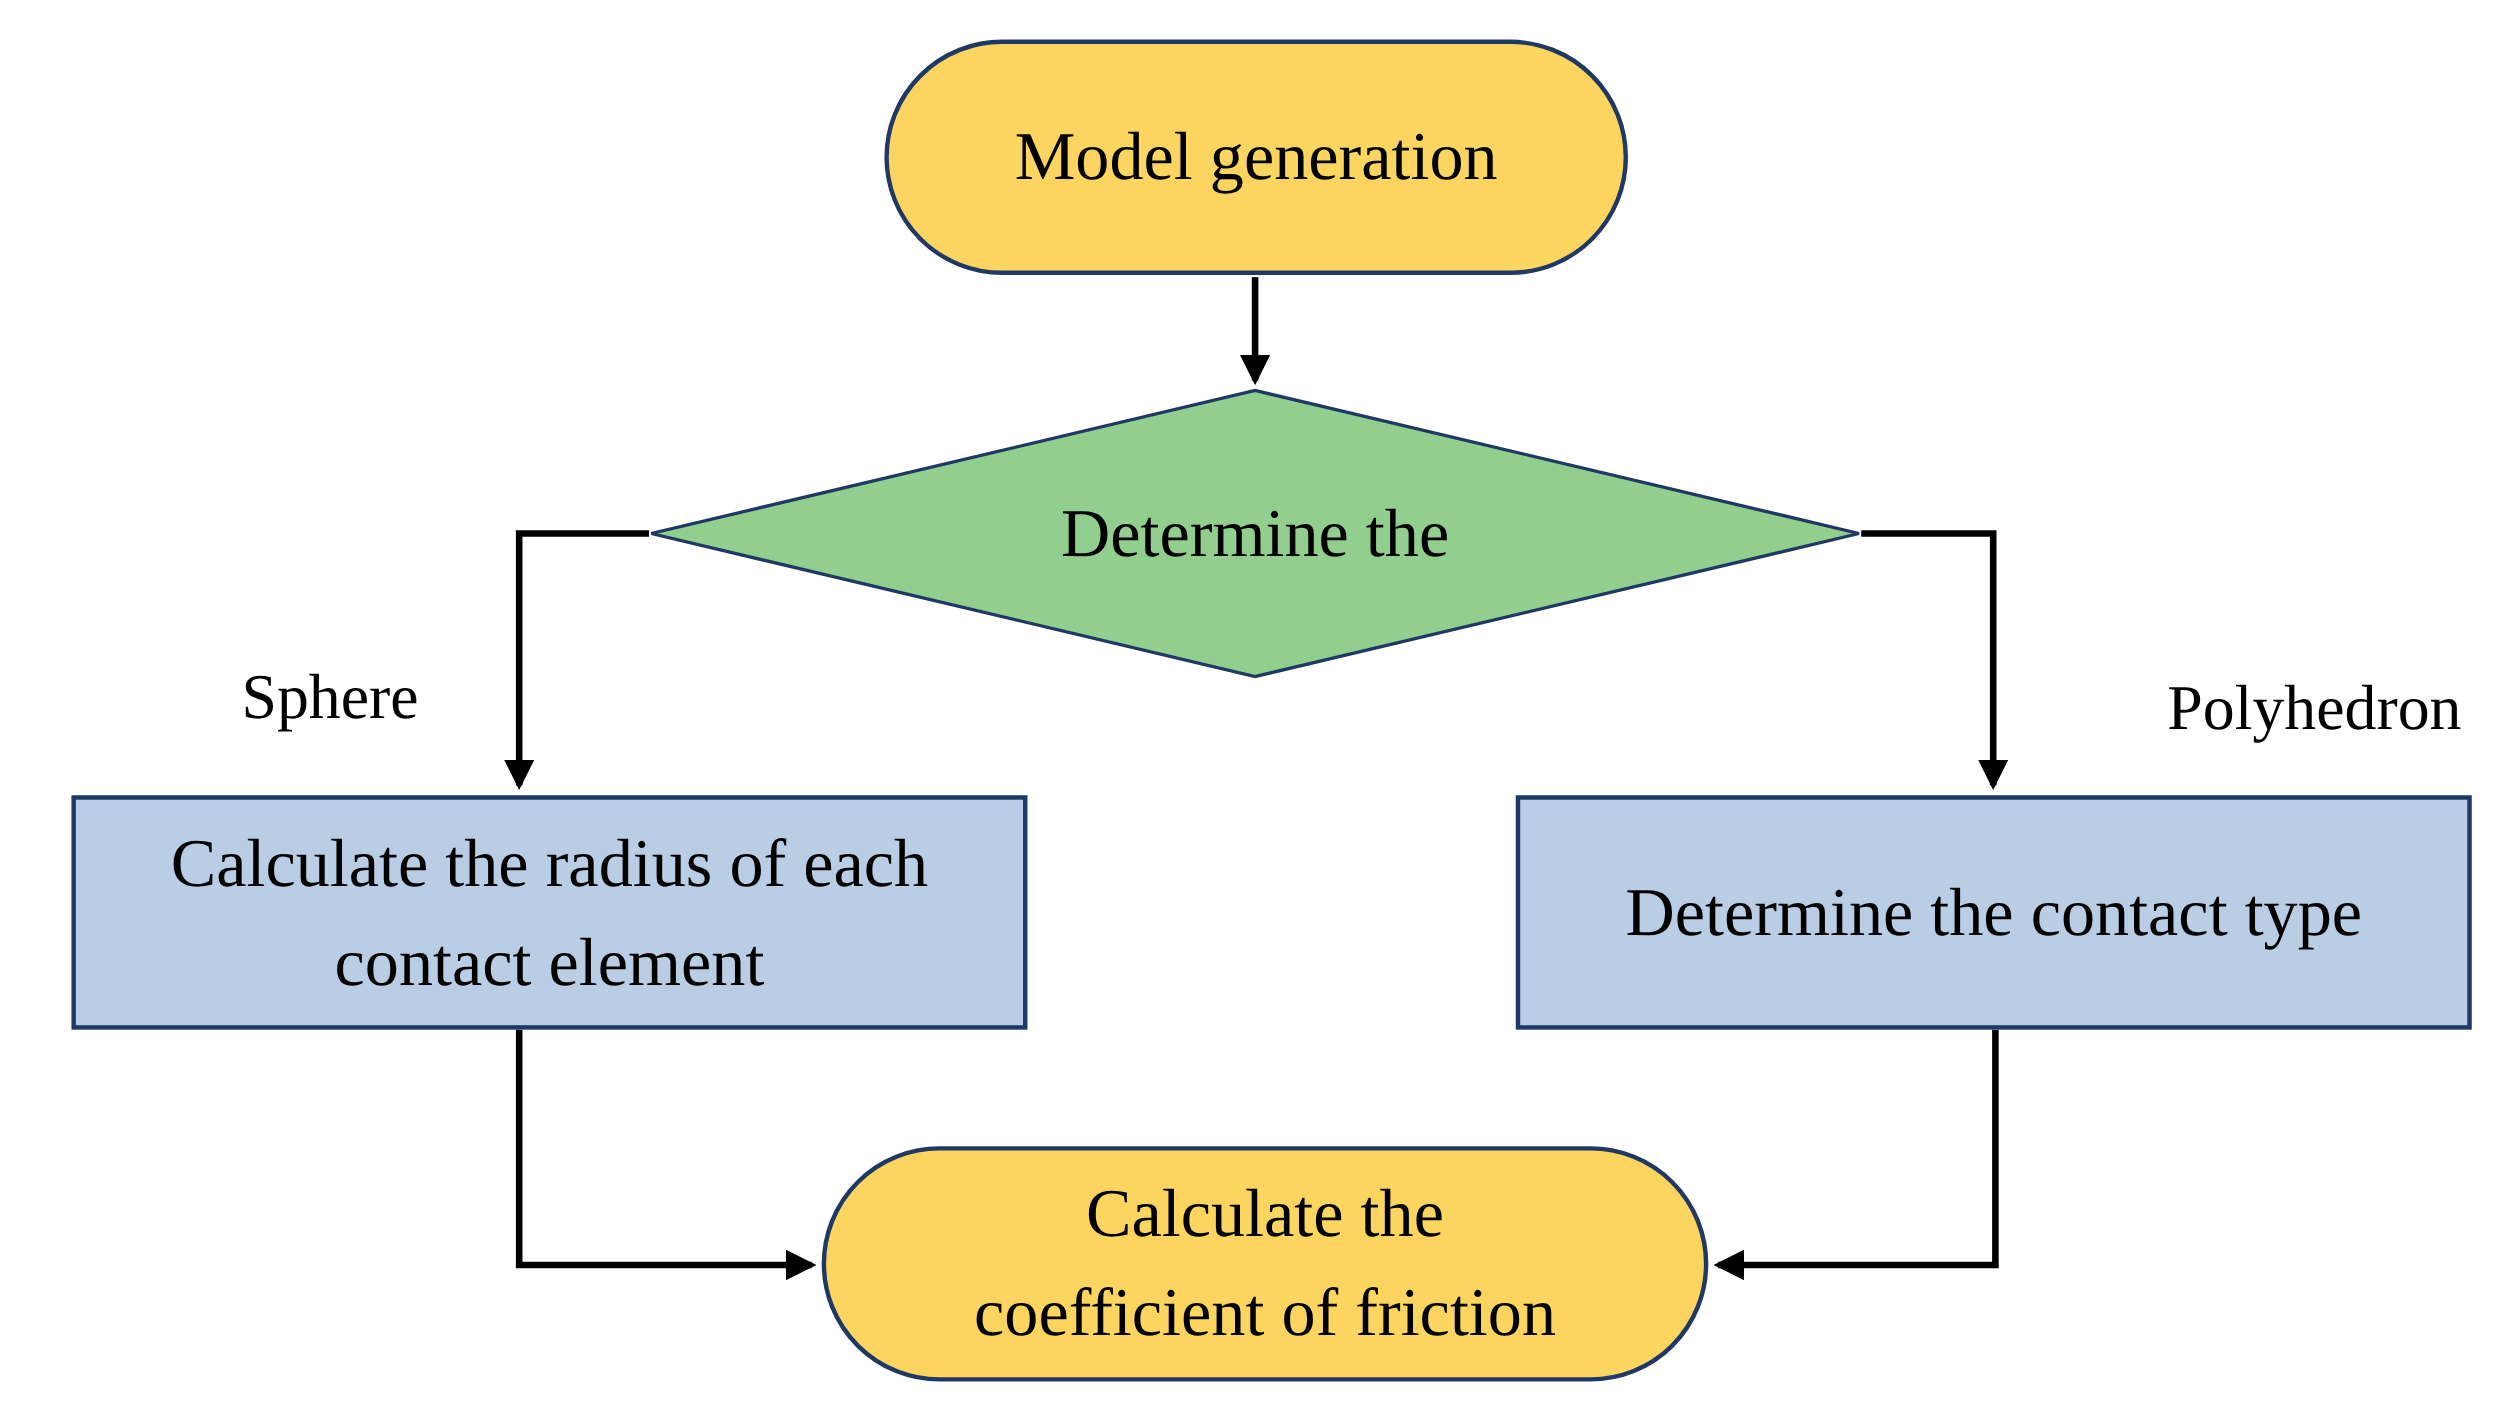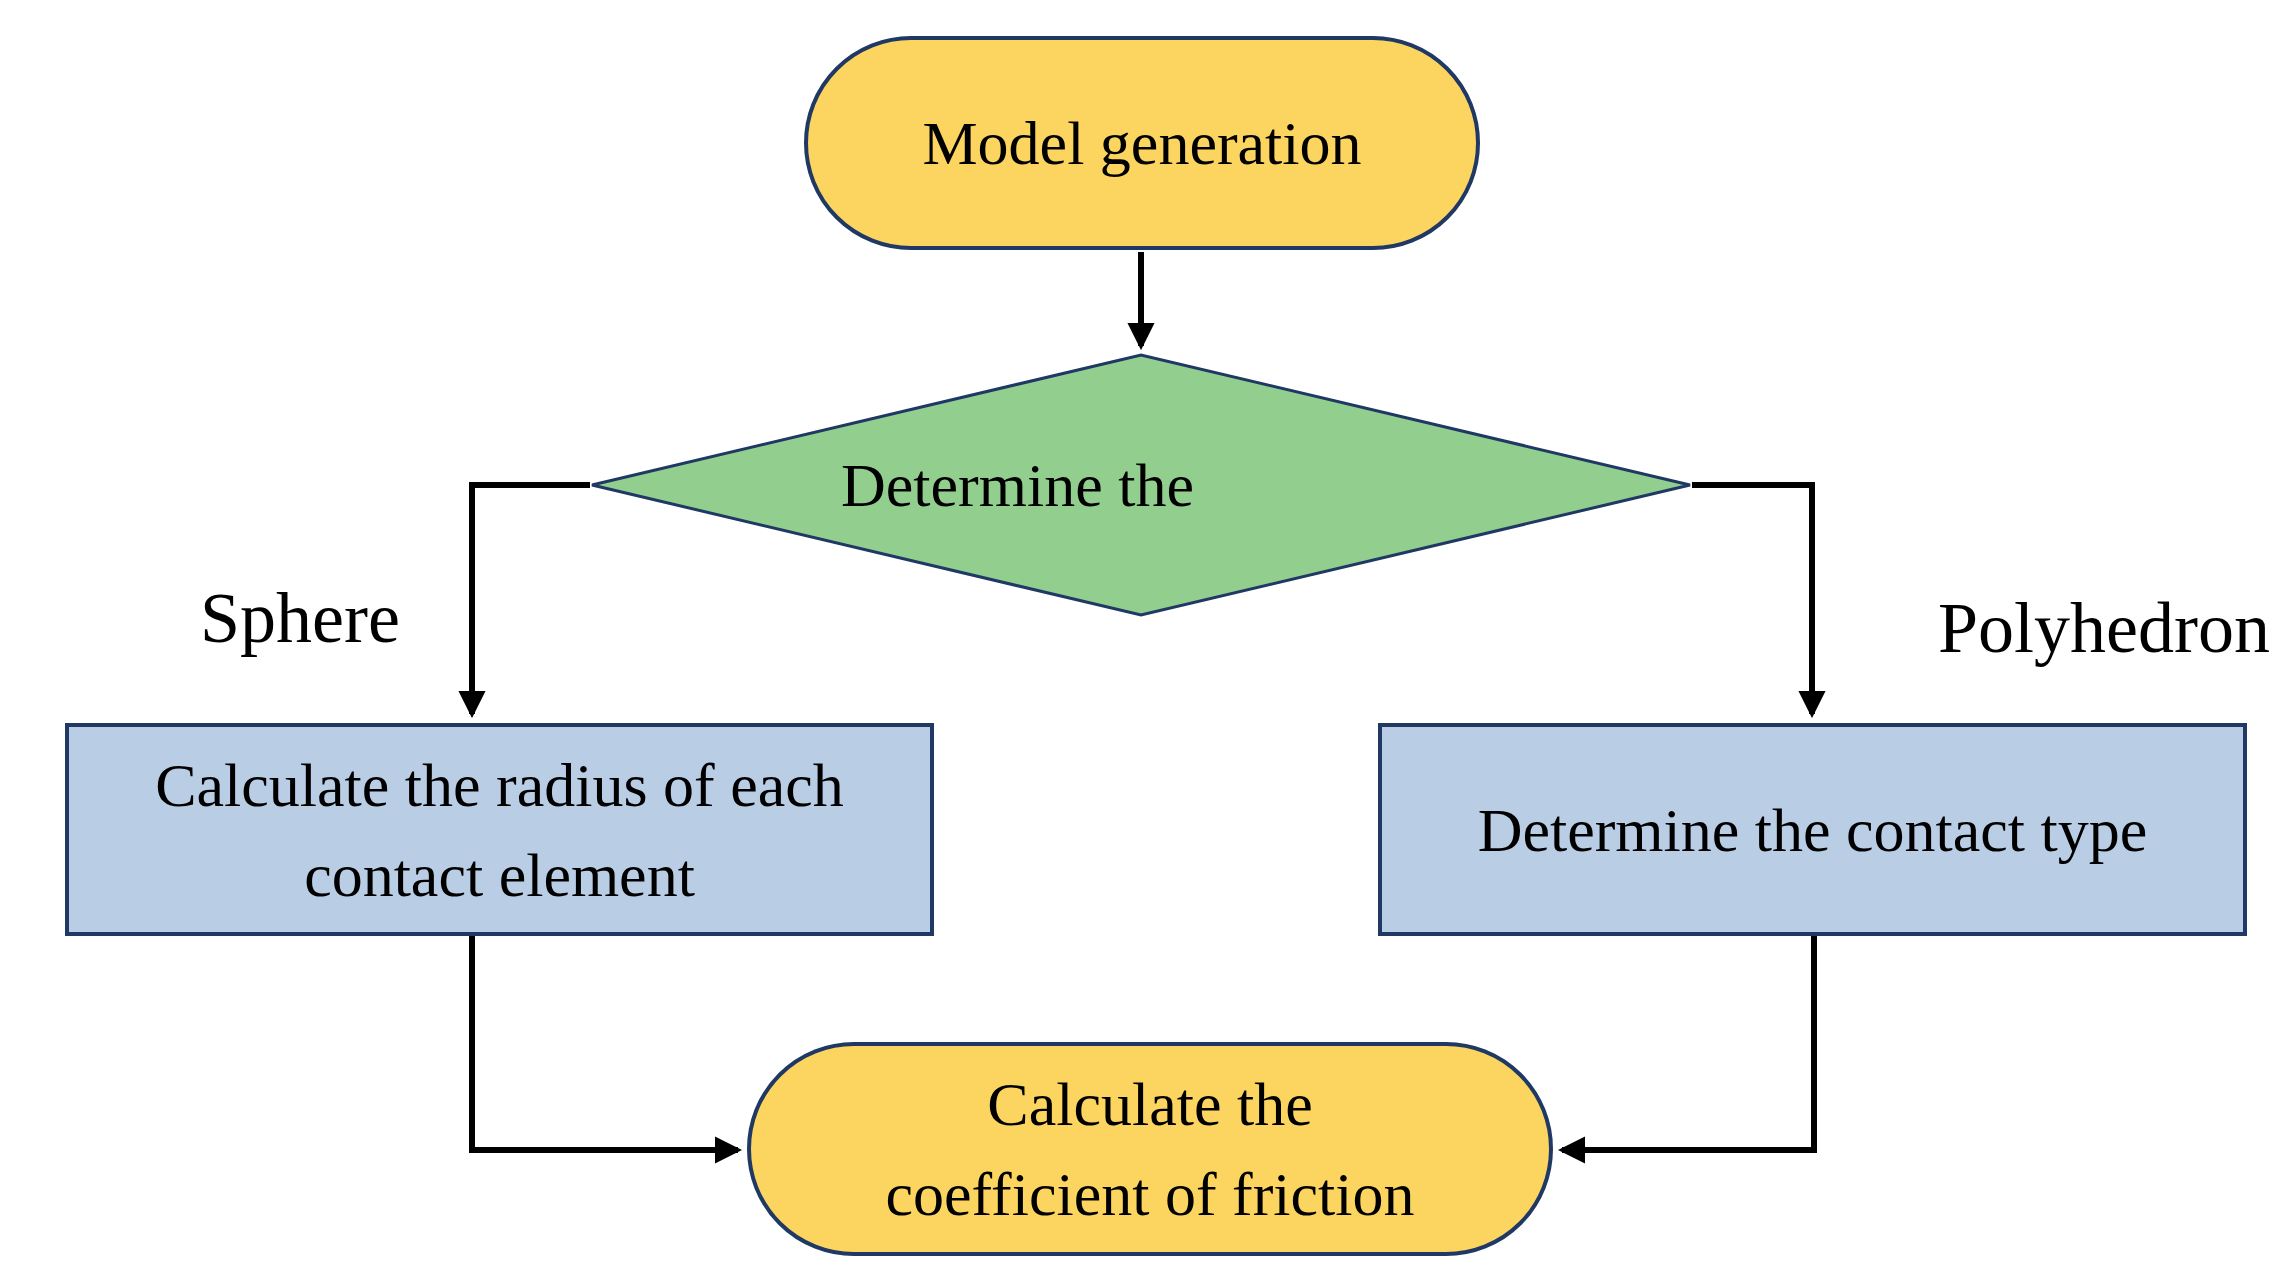--- a/index.html
+++ b/index.html
@@ -32,29 +32,29 @@
     text-align:center;
     font-size:62px;line-height:90px;
     border:4px solid var(--shape-border);
   }
   .node span{display:block;white-space:nowrap;}
   .terminator{background:var(--terminator-fill);border-radius:107px;}
   .process{background:var(--process-fill);}
   .decision-label{
     position:absolute;
     display:flex;flex-direction:column;
-    align-items:flex-start;justify-content:center;
+    align-items:center;justify-content:center;
     text-align:center;
     font-size:62px;line-height:90px;
   }
   .decision-label span{display:block;white-space:nowrap;}
   .edge-label{
     position:absolute;
-    font-size:72px;line-height:70px;
-    text-align:center;white-space:nowrap;
+    font-size:58px;line-height:70px;
+    text-align:center;white-space:nowrap;margin-top:16px;
   }
   #node-start{left:804px;top:36px;width:676px;height:214px;}
   #node-decision-label{left:841px;top:385px;width:600px;height:200px;}
   #node-process-left{left:38px;top:723px;width:869px;height:213px;margin-left:27px;}
   #node-process-right{left:1378px;top:723px;width:869px;height:213px;}
   #node-end{left:747px;top:1042px;width:806px;height:214px;}
   #edge-label-sphere{left:140px;top:583px;width:320px;}
   #edge-label-polyhedron{left:1924px;top:593px;width:360px;}
 </style>
 </head>

